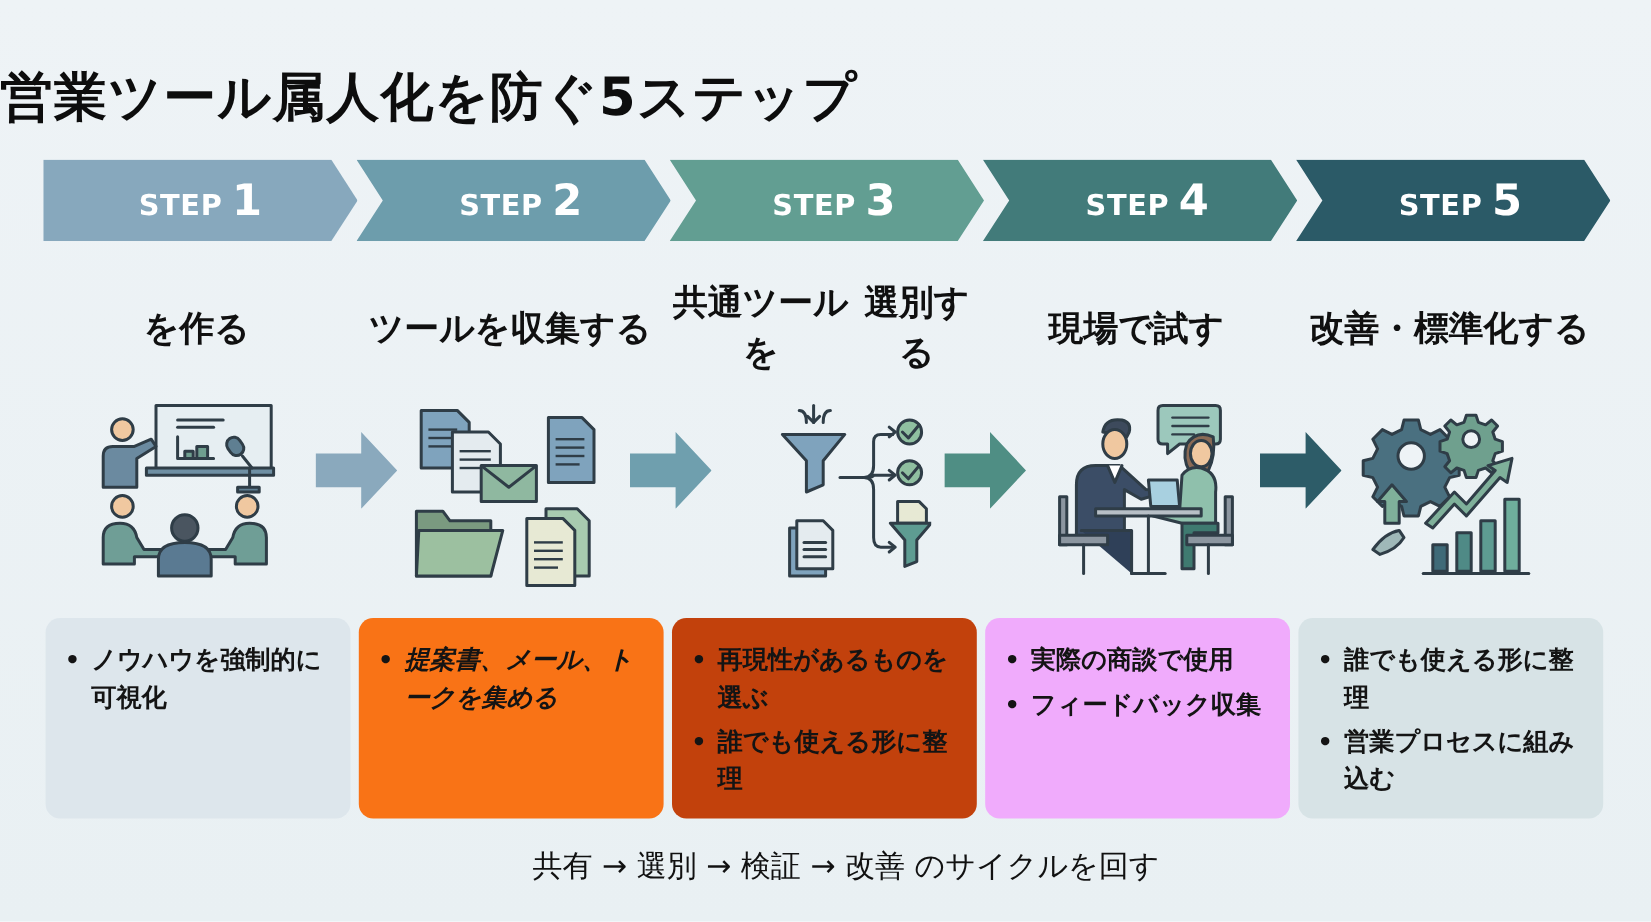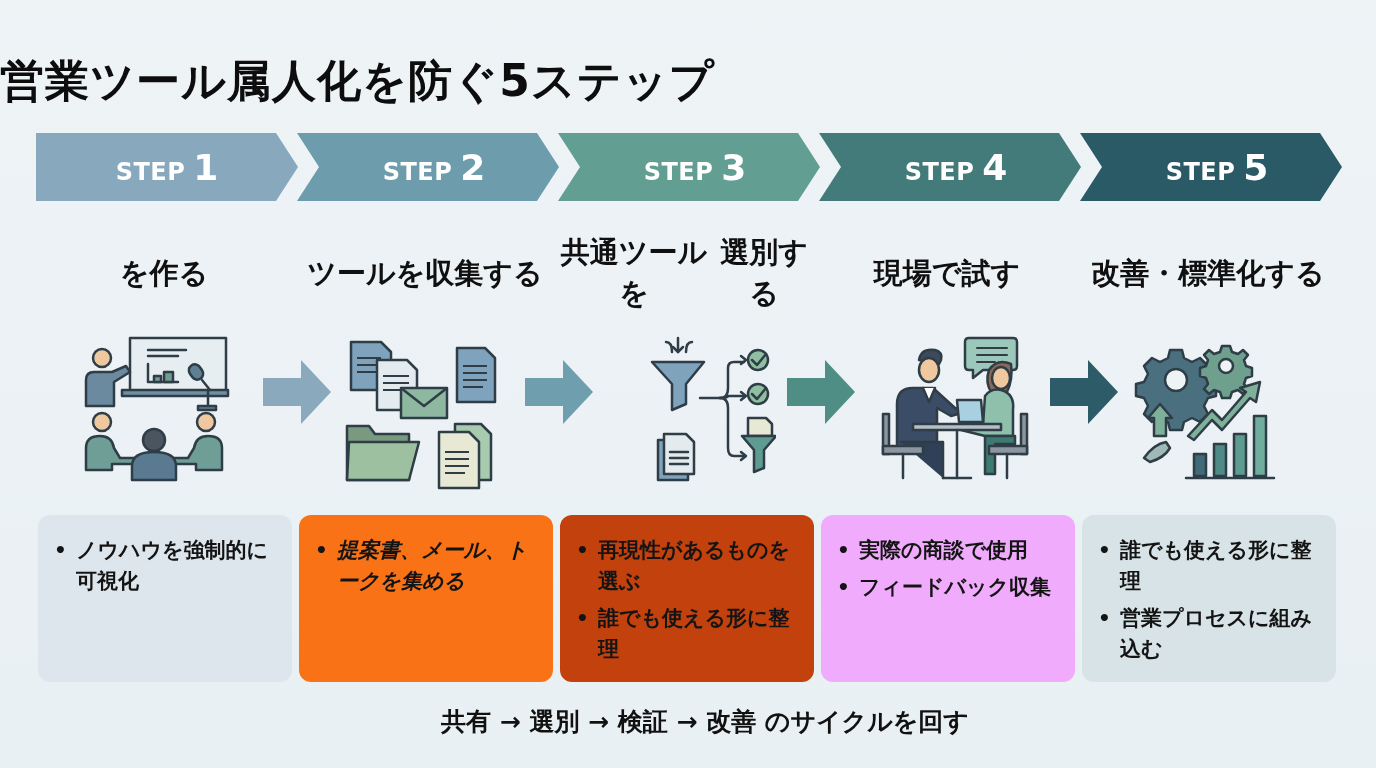--- a/index.html
+++ b/index.html
@@ -51,21 +51,21 @@
     .card ul { list-style: none; margin: 0; padding: 0; }
     .card li {
       font-size: 21px; font-weight: bold; line-height: 31px; color: #141414;
       padding-left: 22px; position: relative; margin-bottom: 6px;
     }
     .card li::before {
       content: "•"; position: absolute; left: 0; top: 0; font-size: 20px;
     }
     .footer {
       position: absolute; left: 0; right: 0; top: 705px; text-align: center;
-      font-size: 25px; font-weight: bold; color: #111; margin-left: 34px;
+      font-size: 25px; font-weight: normal; color: #111; margin-left: 34px;
     }
   </style>
 </head>
 <body>
 
 <div class="title">営業ツール属人化を防ぐ5ステップ</div>
 
 <div class="steps">
   <div class="step-banner first" id="sb0" style="left: 0px; background: rgb(135, 168, 189);">
     <div class="inner">

